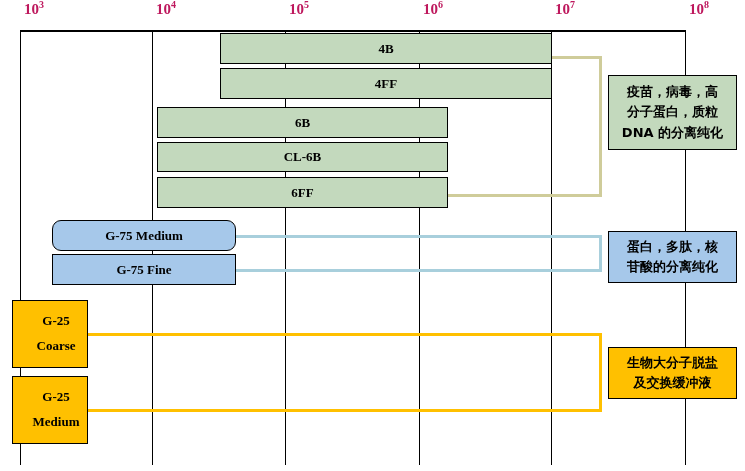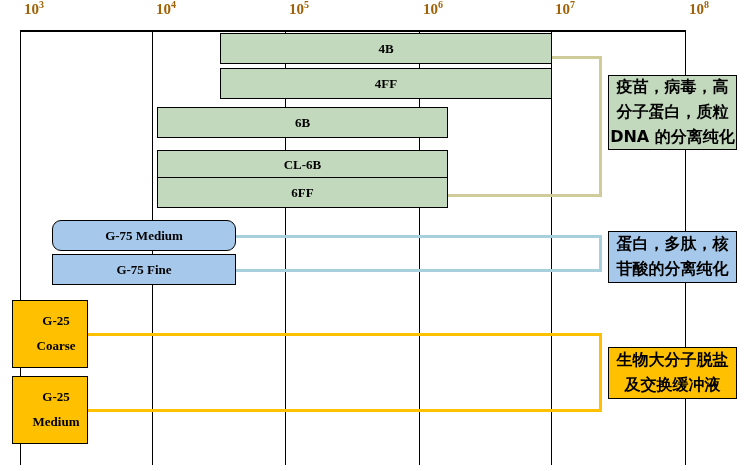--- a/index.html
+++ b/index.html
@@ -25,21 +25,21 @@
     top: 30px;
     width: 665px;
     height: 0;
     border-top: 2px solid #000000;
   }
   .tick-label {
     position: absolute;
     top: 2px;
     font-size: 15px;
     font-weight: bold;
-    color: #a16207;
+    color: #be185d;
     white-space: nowrap;
     transform: translateX(-50%);
     line-height: 1;
   }
   .tick-label sup {
     font-size: 10px;
     font-weight: bold;
     vertical-align: super;
     line-height: 0;
   }
@@ -108,21 +108,21 @@
   .callout {
     position: absolute;
     box-sizing: border-box;
     border: 1.6px solid #000000;
     display: flex;
     flex-direction: column;
     justify-content: center;
     align-items: center;
     font-family: "DejaVu Sans", "Liberation Sans", sans-serif;
     font-weight: bold;
-    font-size: 16px;
+    font-size: 13px;
     color: #000000;
     line-height: 1.55;
     text-align: center;
     z-index: 5;
     padding: 2px 4px;
   }
   .callout.green  { background: #c3d9bd; }
   .callout.blue   { background: #a6c8ea; }
   .callout.yellow { background: #ffc000; }
   .callout-line { display: block; white-space: nowrap; }
@@ -162,21 +162,21 @@
 
   <div class="bar green" style="left:220px; top:33px;  width:332px; height:31px;">
     <span class="bar-label">4B</span>
   </div>
   <div class="bar green" style="left:220px; top:68px;  width:332px; height:31px;">
     <span class="bar-label">4FF</span>
   </div>
   <div class="bar green" style="left:157px; top:107px; width:291px; height:31px;">
     <span class="bar-label">6B</span>
   </div>
-  <div class="bar green" style="left:157px; top:142px; width:291px; height:30px;margin-top:8px;">
+  <div class="bar green" style="left:157px; top:142px; width:291px; height:30px;">
     <span class="bar-label">CL-6B</span>
   </div>
   <div class="bar green" style="left:157px; top:177px; width:291px; height:31px;">
     <span class="bar-label">6FF</span>
   </div>
 
   <div class="bar blue" style="left:52px; top:220px; width:184px; height:31px;border-radius:9px;">
     <span class="bar-label">G-75 Medium</span>
   </div>
   <div class="bar blue" style="left:52px; top:254px; width:184px; height:31px;">

